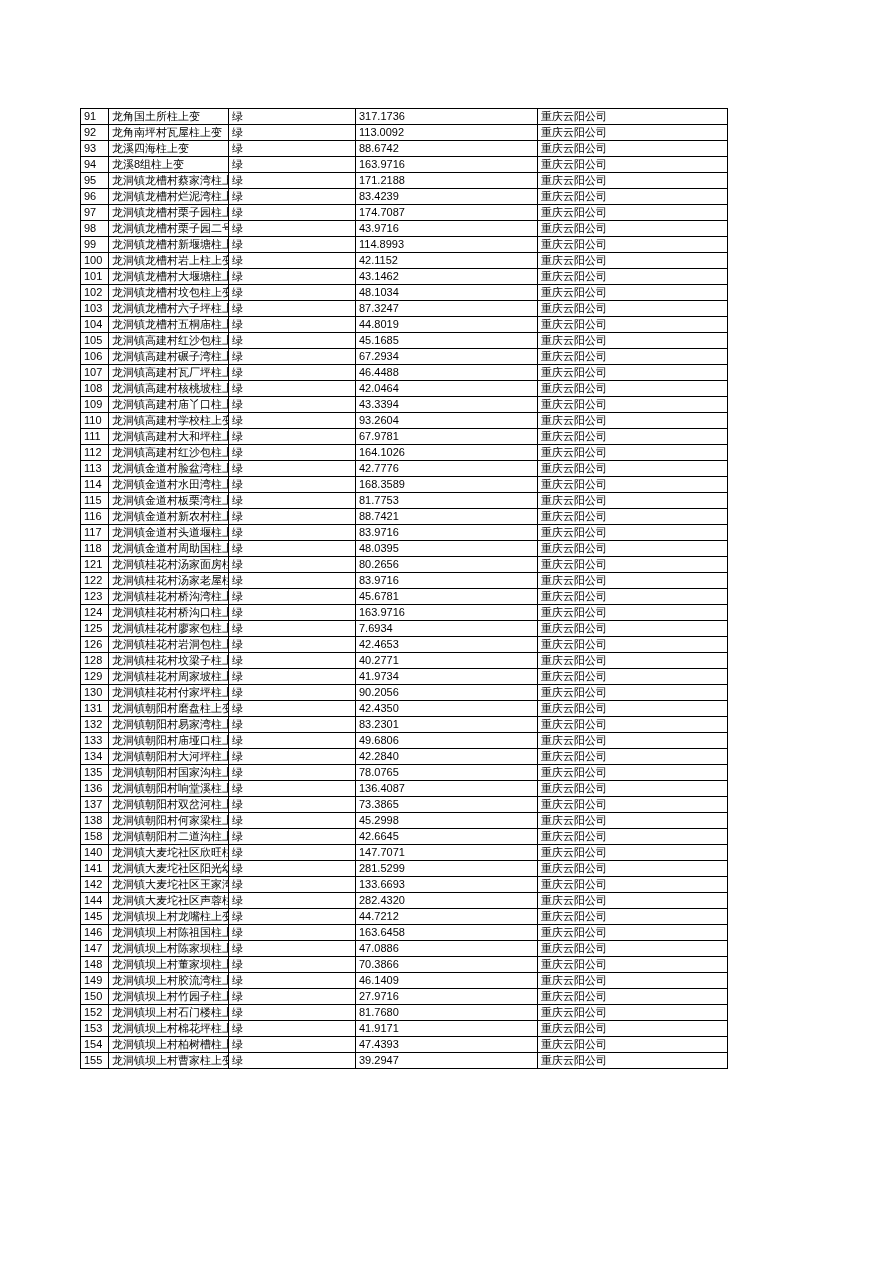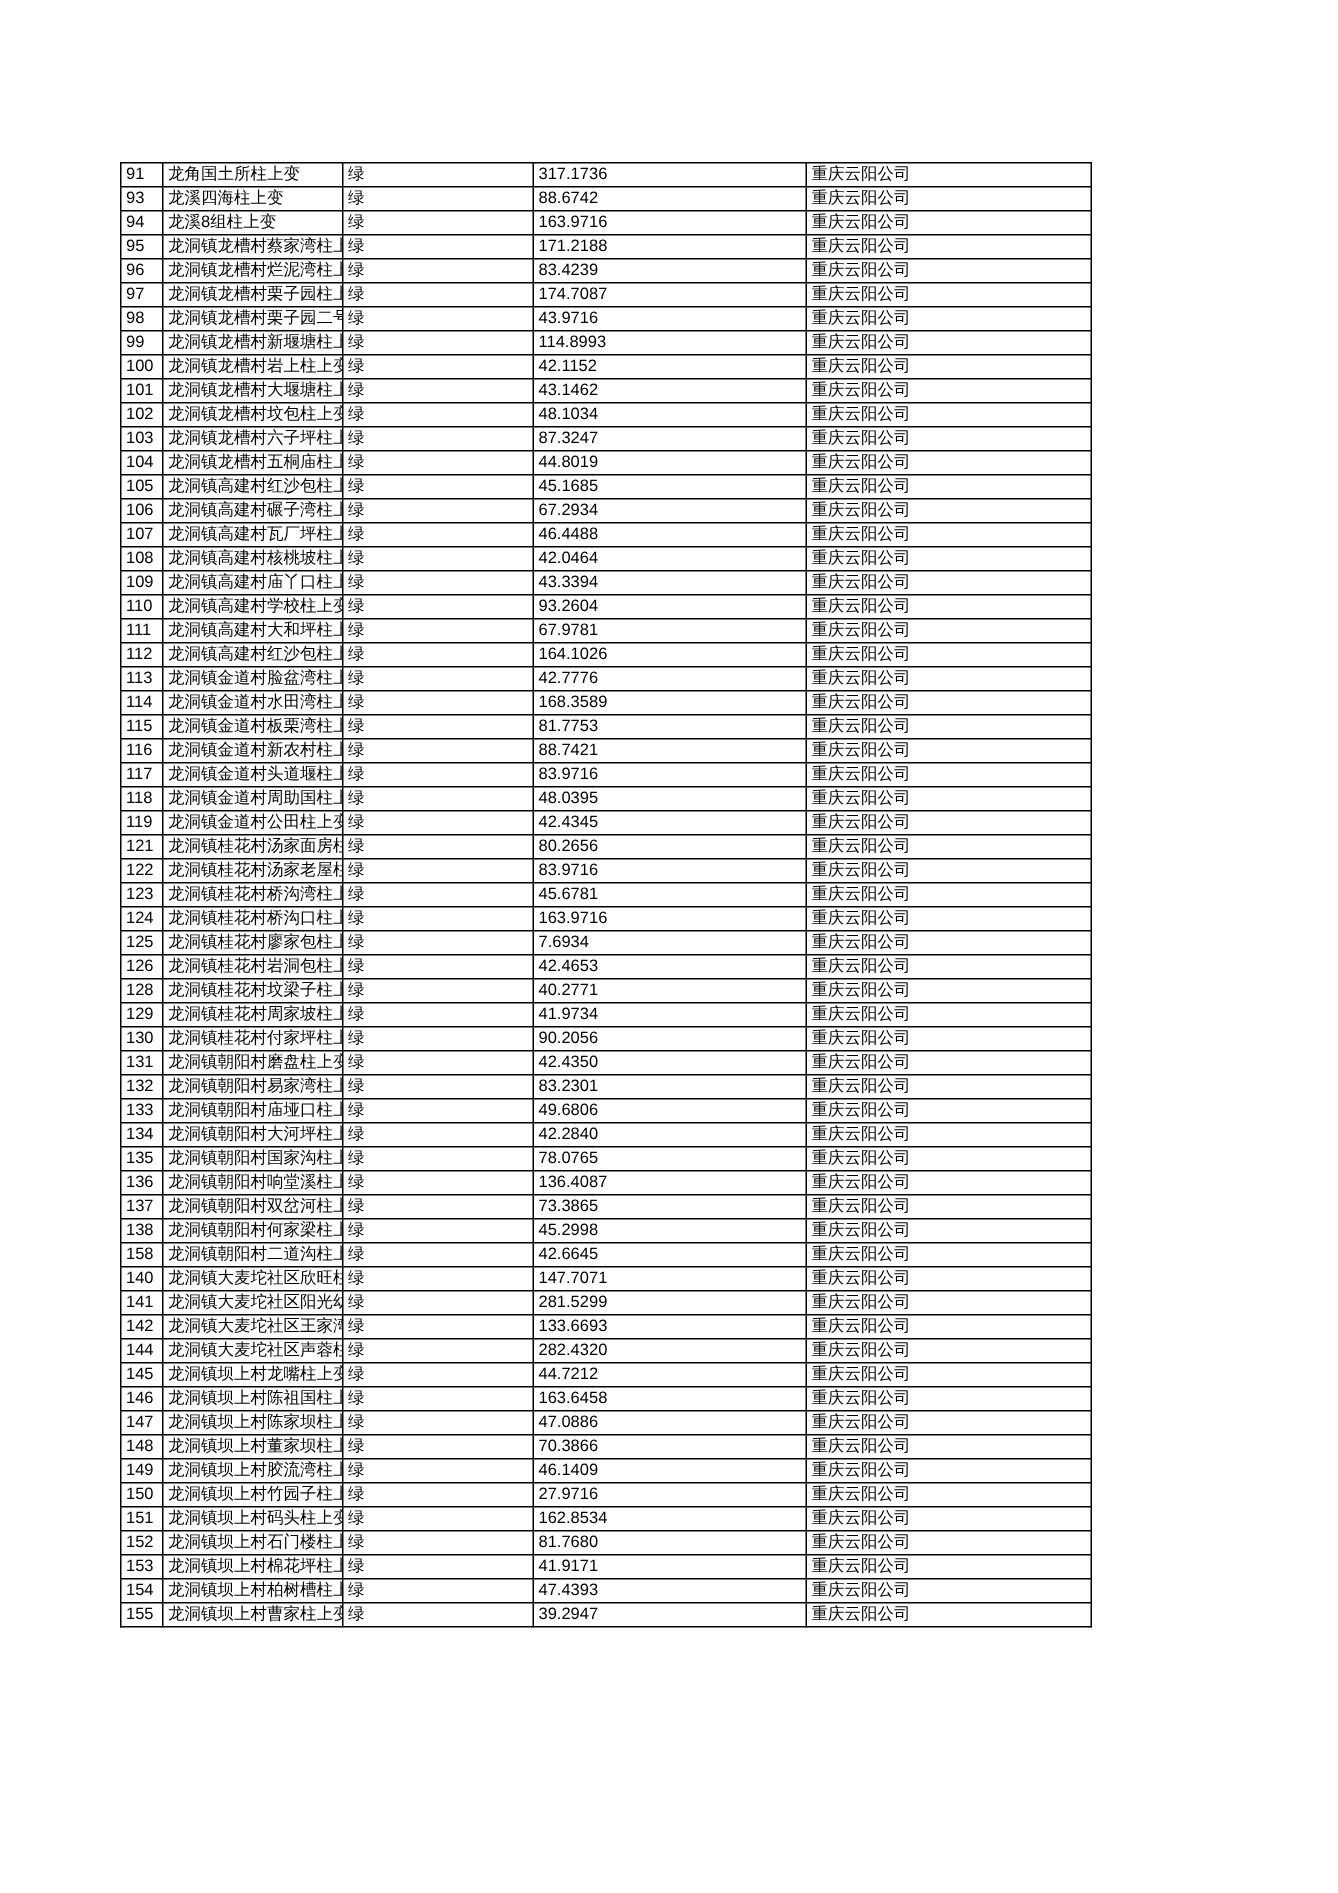--- a/index.html
+++ b/index.html
@@ -48,20 +48,27 @@
   <table class="sheet-table">
     <tbody>
         <tr>
           <td class="col-no">91</td>
           <td class="col-name">龙角国土所柱上变</td>
           <td class="col-status">绿</td>
           <td class="col-value">317.1736</td>
           <td class="col-company">重庆云阳公司</td>
         </tr>
         <tr>
+          <td class="col-no">92</td>
+          <td class="col-name">龙角南坪村瓦屋柱上变</td>
+          <td class="col-status">绿</td>
+          <td class="col-value">113.0092</td>
+          <td class="col-company">重庆云阳公司</td>
+        </tr>
+        <tr>
           <td class="col-no">93</td>
           <td class="col-name">龙溪四海柱上变</td>
           <td class="col-status">绿</td>
           <td class="col-value">88.6742</td>
           <td class="col-company">重庆云阳公司</td>
         </tr>
         <tr>
           <td class="col-no">94</td>
           <td class="col-name">龙溪8组柱上变</td>
           <td class="col-status">绿</td>
@@ -230,27 +237,20 @@
           <td class="col-company">重庆云阳公司</td>
         </tr>
         <tr>
           <td class="col-no">118</td>
           <td class="col-name">龙洞镇金道村周助国柱上变</td>
           <td class="col-status">绿</td>
           <td class="col-value">48.0395</td>
           <td class="col-company">重庆云阳公司</td>
         </tr>
         <tr>
-          <td class="col-no">119</td>
-          <td class="col-name">龙洞镇金道村公田柱上变</td>
-          <td class="col-status">绿</td>
-          <td class="col-value">42.4345</td>
-          <td class="col-company">重庆云阳公司</td>
-        </tr>
-        <tr>
           <td class="col-no">121</td>
           <td class="col-name">龙洞镇桂花村汤家面房柱上变</td>
           <td class="col-status">绿</td>
           <td class="col-value">80.2656</td>
           <td class="col-company">重庆云阳公司</td>
         </tr>
         <tr>
           <td class="col-no">122</td>
           <td class="col-name">龙洞镇桂花村汤家老屋柱上变</td>
           <td class="col-status">绿</td>
@@ -430,27 +430,20 @@
           <td class="col-name">龙洞镇坝上村胶流湾柱上变</td>
           <td class="col-status">绿</td>
           <td class="col-value">46.1409</td>
           <td class="col-company">重庆云阳公司</td>
         </tr>
         <tr>
           <td class="col-no">150</td>
           <td class="col-name">龙洞镇坝上村竹园子柱上变</td>
           <td class="col-status">绿</td>
           <td class="col-value">27.9716</td>
-          <td class="col-company">重庆云阳公司</td>
-        </tr>
-        <tr>
-          <td class="col-no">151</td>
-          <td class="col-name">龙洞镇坝上村码头柱上变</td>
-          <td class="col-status">绿</td>
-          <td class="col-value">162.8534</td>
           <td class="col-company">重庆云阳公司</td>
         </tr>
         <tr>
           <td class="col-no">152</td>
           <td class="col-name">龙洞镇坝上村石门楼柱上变</td>
           <td class="col-status">绿</td>
           <td class="col-value">81.7680</td>
           <td class="col-company">重庆云阳公司</td>
         </tr>
         <tr>

